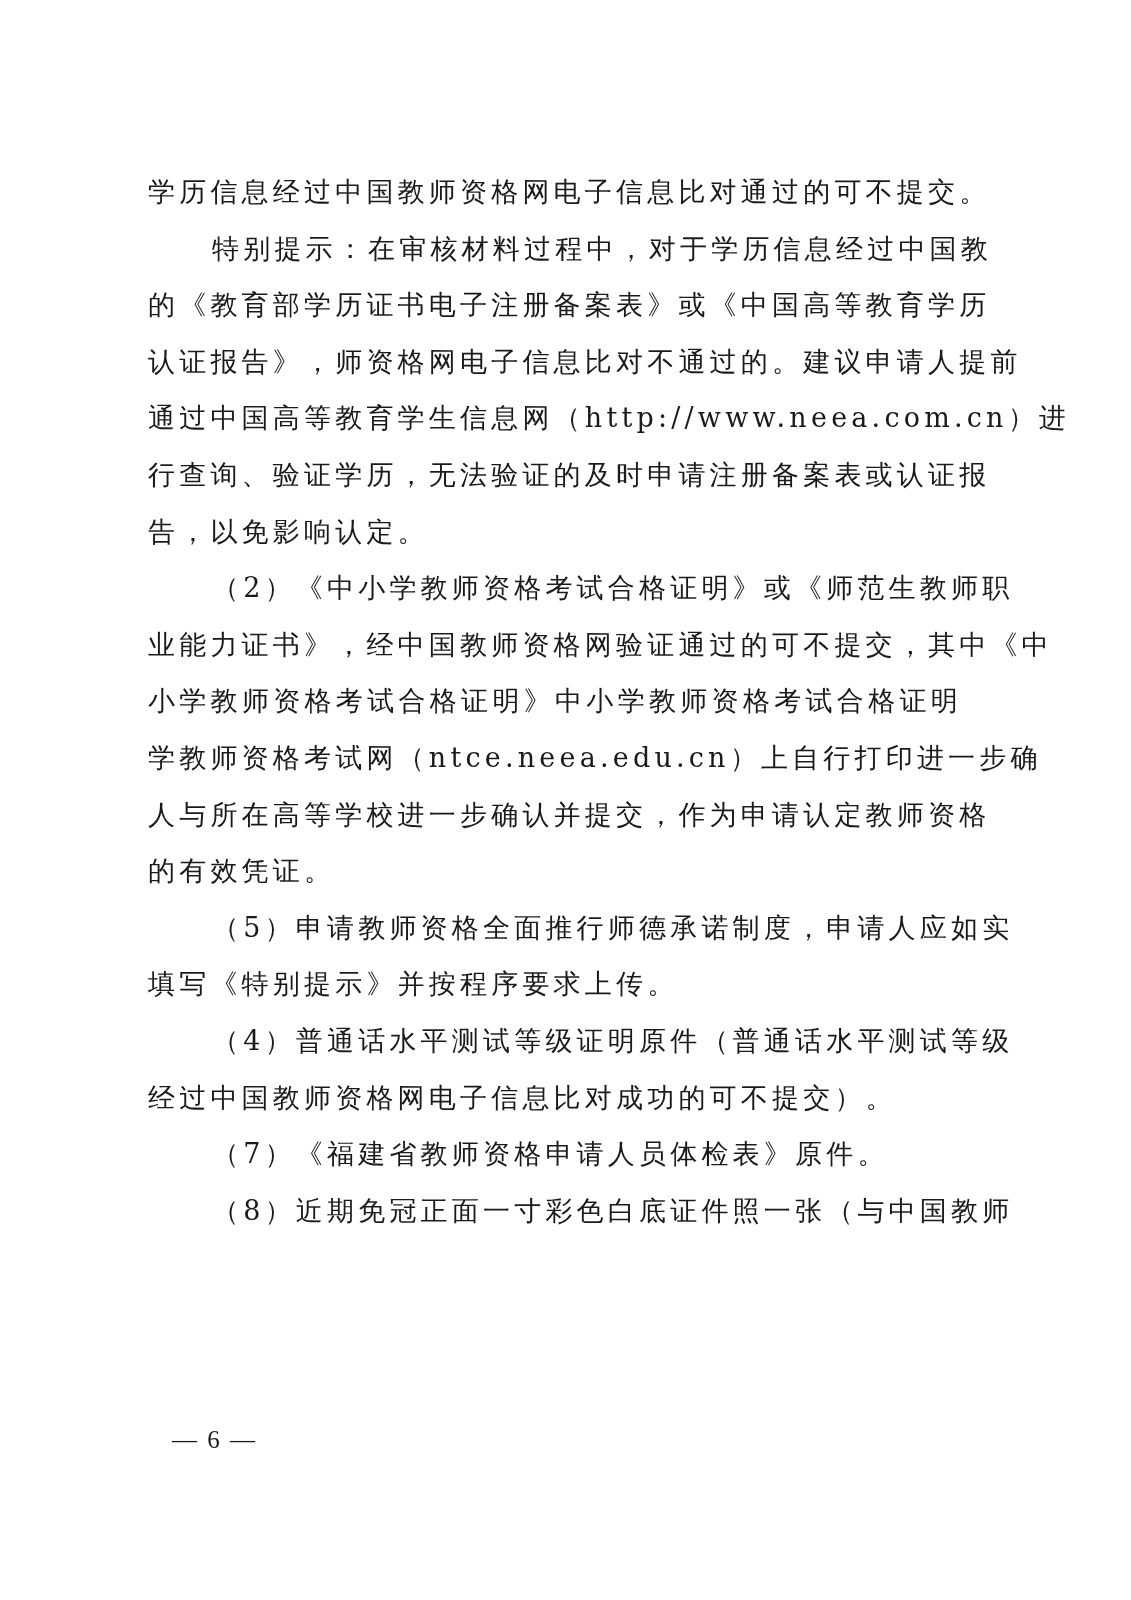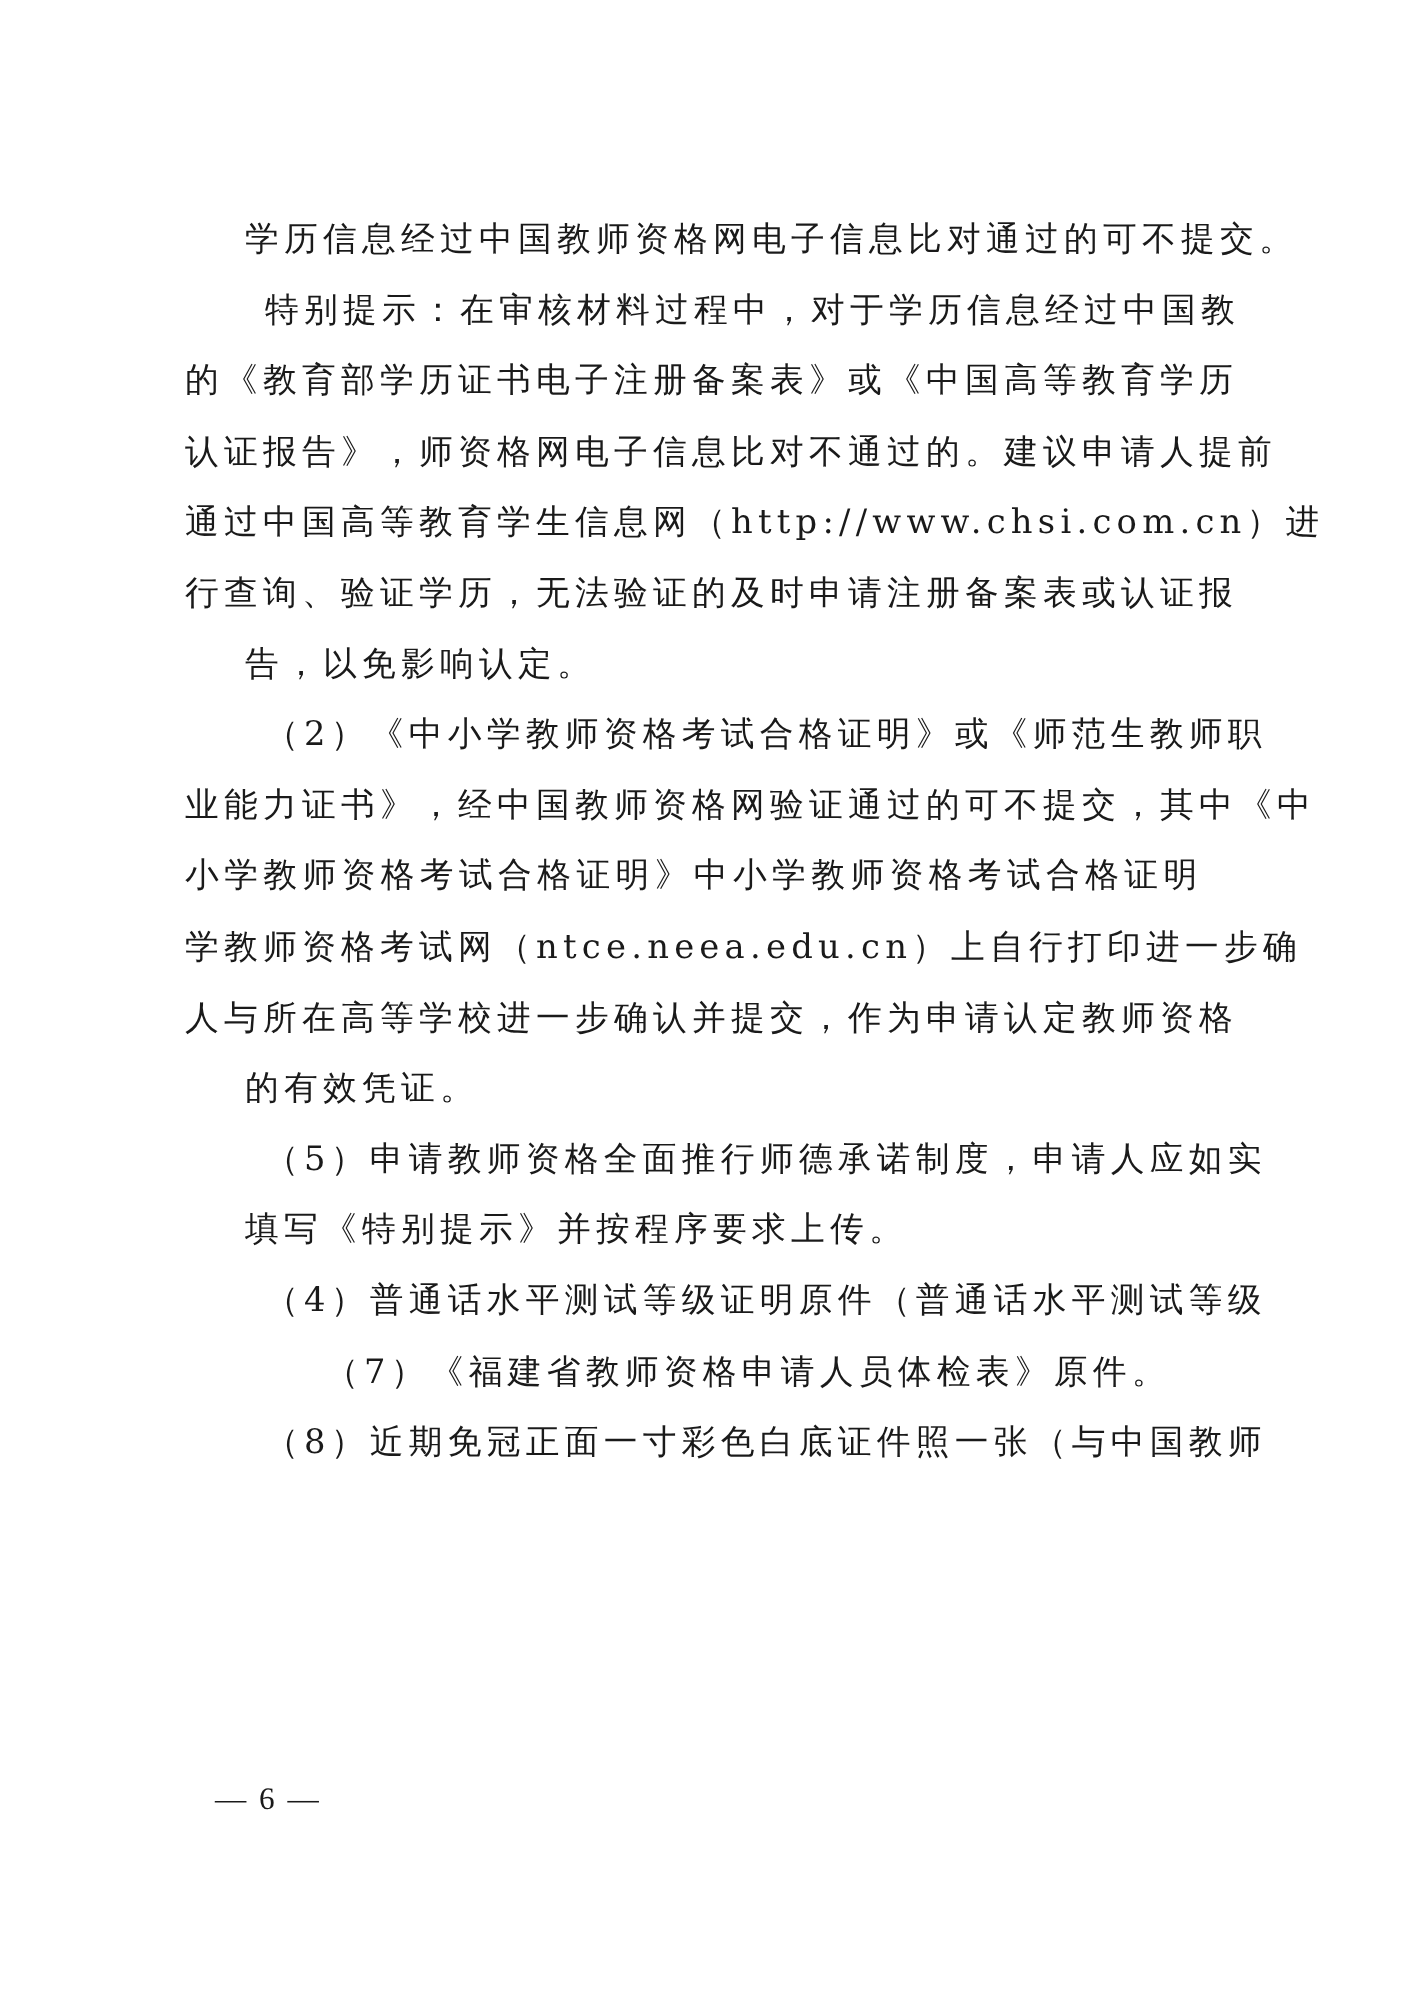--- a/index.html
+++ b/index.html
@@ -34,21 +34,20 @@
       height: 56.6px;
       line-height: 56.6px;
       font-size: 27px;
       white-space: nowrap;
       letter-spacing: 4.2px;
       text-align: justify;
       text-align-last: justify;
     }
     .line.last {
       text-align-last: left;
-      margin-left: 48px;
     }
     .line.indent {
       padding-left: 64px;
     }
     .line.indent-item {
       padding-left: 64px;
     }
     .page-number {
       position: absolute;
       left: 172px;
@@ -62,30 +61,31 @@
   </style>
 </head>
 <body>
 
 <div class="page">
   <div class="text-block">
     <span class="line last">学历信息经过中国教师资格网电子信息比对通过的可不提交。</span>
     <span class="line indent">特别提示：在审核材料过程中，对于学历信息经过中国教</span>
     <span class="line">的《教育部学历证书电子注册备案表》或《中国高等教育学历</span>
     <span class="line">认证报告》，师资格网电子信息比对不通过的。建议申请人提前</span>
-    <span class="line">通过中国高等教育学生信息网（http://www.chsi.com.cn）进</span>
+    <span class="line">通过中国高等教育学生信息网（http://www.neea.com.cn）进</span>
     <span class="line">行查询、验证学历，无法验证的及时申请注册备案表或认证报</span>
     <span class="line last">告，以免影响认定。</span>
     <span class="line indent-item">（2）《中小学教师资格考试合格证明》或《师范生教师职</span>
     <span class="line">业能力证书》，经中国教师资格网验证通过的可不提交，其中《中</span>
     <span class="line">小学教师资格考试合格证明》中小学教师资格考试合格证明</span>
     <span class="line">学教师资格考试网（ntce.neea.edu.cn）上自行打印进一步确</span>
     <span class="line">人与所在高等学校进一步确认并提交，作为申请认定教师资格</span>
     <span class="line last">的有效凭证。</span>
     <span class="line indent-item">（5）申请教师资格全面推行师德承诺制度，申请人应如实</span>
     <span class="line last">填写《特别提示》并按程序要求上传。</span>
     <span class="line indent-item">（4）普通话水平测试等级证明原件（普通话水平测试等级</span>
+    <span class="line last">经过中国教师资格网电子信息比对成功的可不提交）。</span>
     <span class="line indent-item last">（7）《福建省教师资格申请人员体检表》原件。</span>
     <span class="line indent-item">（8）近期免冠正面一寸彩色白底证件照一张（与中国教师</span>
   </div>
 
   <div class="page-number">— 6 —</div>
 </div>
 
 </body></html>

